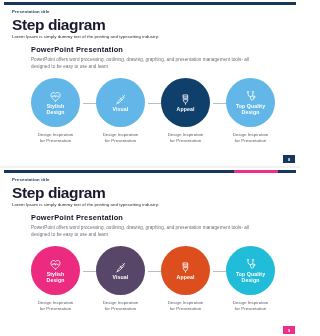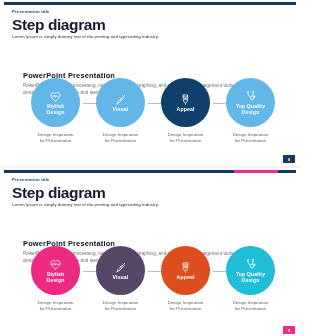--- a/index.html
+++ b/index.html
@@ -37,21 +37,21 @@
   .title {
     font-size: 15.5px; color: #1a1a2e; font-weight: 700;
     letter-spacing: -0.4px; line-height: 17px; margin-top: 1px;
   }
   .subtitle {
     font-size: 4.4px; color: #2b2b2b; line-height: 6px; margin-top: 1px;
     letter-spacing: .04px;
   }
 
   
-  .body-block { position: absolute; left: 23px; top: 45px; width: 240px; margin-top: 26px; }
+  .body-block { position: absolute; left: 31px; top: 45px; width: 240px; }
   .body-head {
     font-size: 7.4px; font-weight: 700; color: #111122;
     letter-spacing: .2px; line-height: 10px;
   }
   .body-text {
     font-size: 4.6px; color: #6e6e78; line-height: 6.6px;
     margin-top: 2px; width: 222px; letter-spacing: .05px;
   }
 
   

